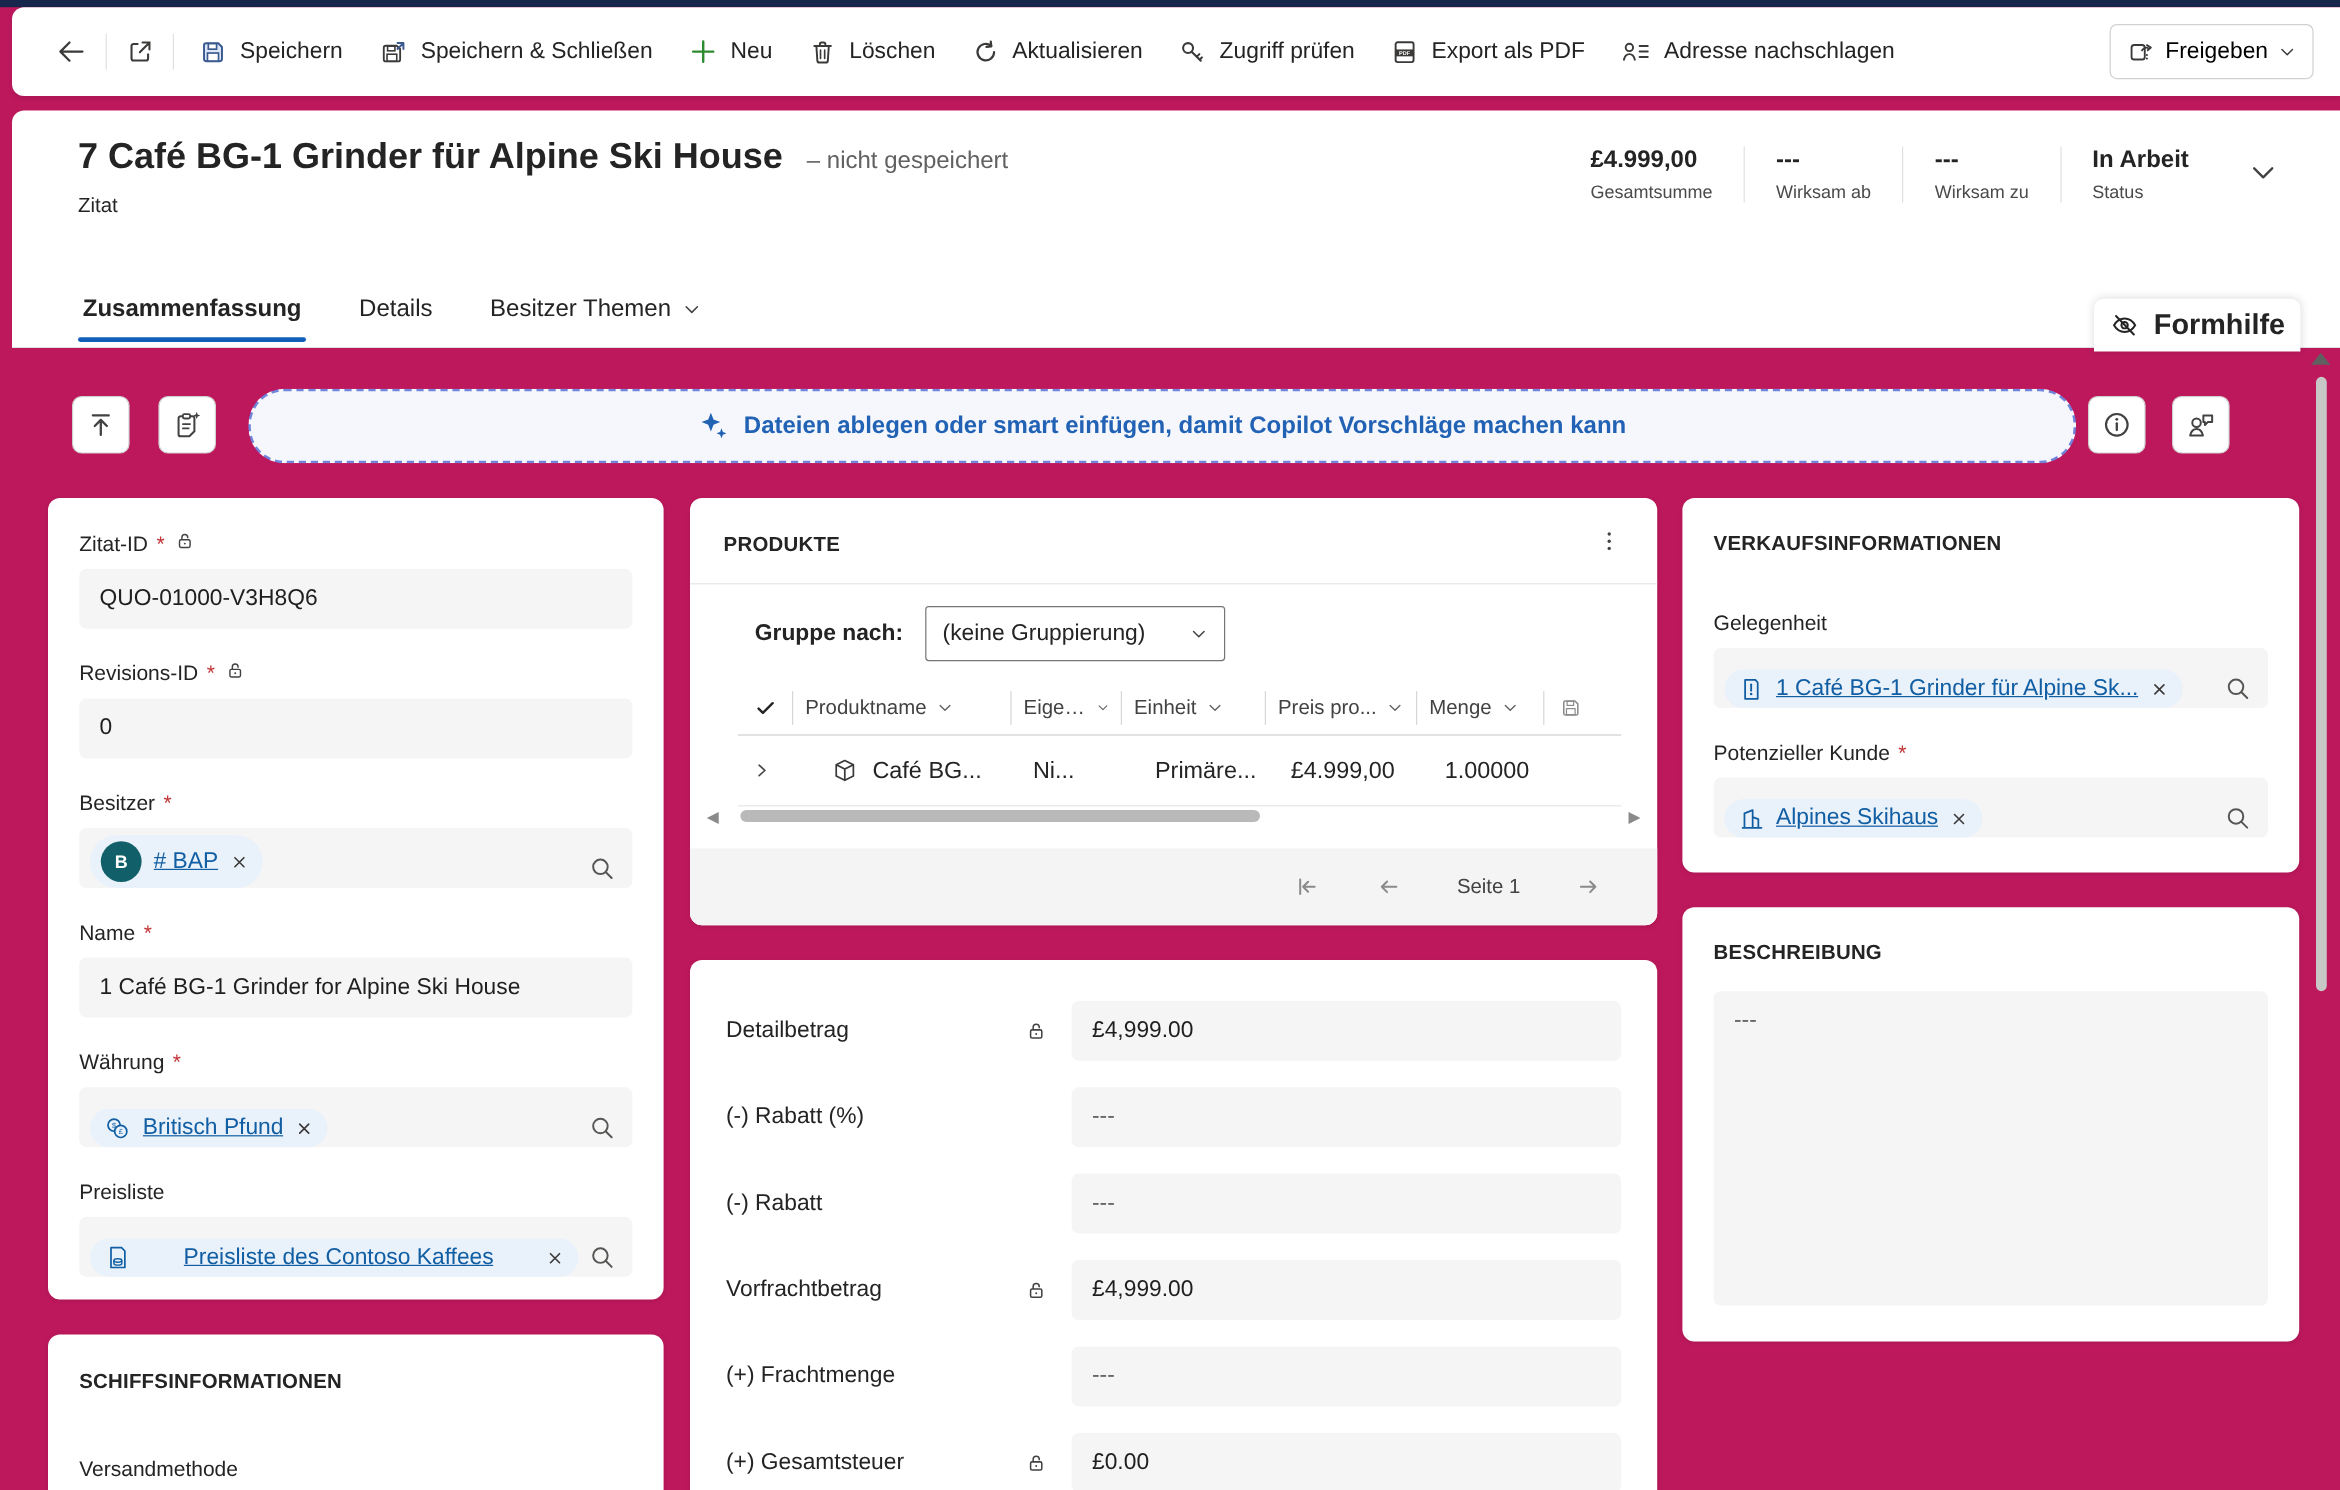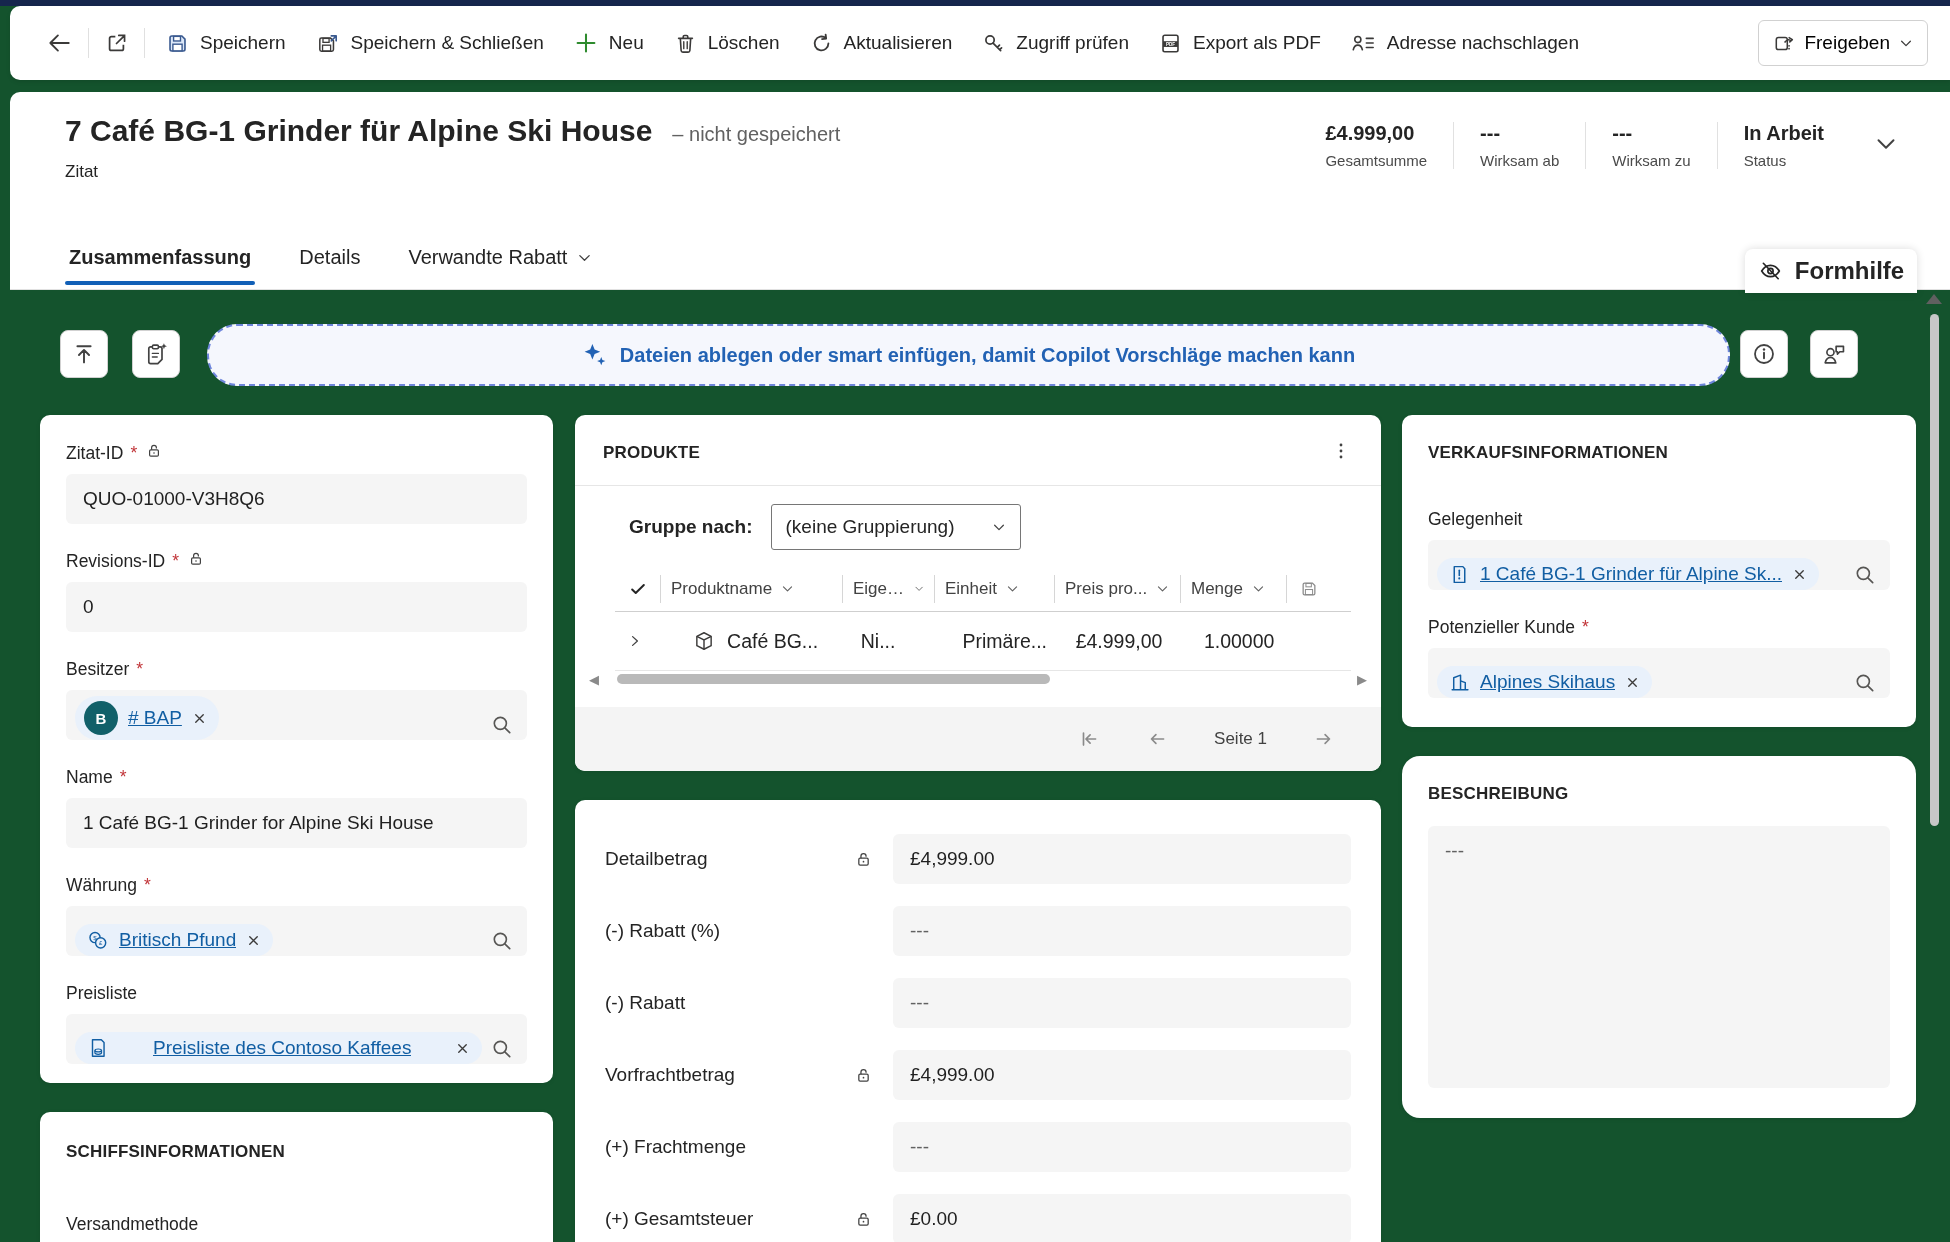--- a/index.html
+++ b/index.html
@@ -1,17 +1,17 @@
 <!DOCTYPE html>
 <html><head>
 <meta charset="utf-8">
 <style>
   * { box-sizing: border-box; }
   body { margin:0; background:#e9e9e9; font-family:"Liberation Sans", sans-serif; color:#242424; }
-  .stage { position:relative; width:1950px; height:1242px; background:#14532d; overflow:hidden; }
+  .stage { position:relative; width:1950px; height:1242px; background:#be185d; overflow:hidden; }
 
   
   .topstrip { position:absolute; top:0; left:0; right:0; height:6px; background:#16264d; }
   .cmdbar { position:absolute; top:6px; left:10px; right:0; height:74px; background:#fff;
             border-radius:10px 0 0 10px; box-shadow:0 2px 4px rgba(0,0,0,.10);
             display:flex; align-items:center; padding:0 22px 0 26px; }
   .cmd { display:flex; align-items:center; gap:11px; font-size:19px; color:#242424;
          padding:0 15px; background:none; border:none; height:48px; cursor:pointer; white-space:nowrap; }
   .cmd svg { flex:none; }
   .cmd-divider { width:1px; height:30px; background:#e0e0e0; margin:0 6px; }
@@ -279,21 +279,21 @@
     </span>
 
     <div class="tabs">
       <div class="tab active">
         <span>Zusammenfassung</span>
       </div>
       <div class="tab">
         <span>Details</span>
       </div>
       <div class="tab">
-        <span>Verwandte Rabatt</span>
+        <span>Besitzer Themen</span>
         <span style="display:flex;">
           <svg width="15" height="15" viewBox="0 0 16 16">
               <path d="M3 6l5 5 5-5" fill="none" stroke="#424242" stroke-width="1.4" stroke-linecap="round" stroke-linejoin="round"></path>
             </svg>
         </span>
       </div>
     </div>
   </div>
 
   <button class="formhelp-btn">
@@ -750,21 +750,21 @@
         <span class="search-ic">
           <svg width="22" height="22" viewBox="0 0 20 20">
               <circle cx="8.5" cy="8.5" r="5.5" fill="none" stroke="currentColor" stroke-width="1.5"></circle>
               <line x1="12.8" y1="12.8" x2="17" y2="17" stroke="currentColor" stroke-width="1.5" stroke-linecap="round"></line>
             </svg>
         </span>
       </div>
     </div>
   </div>
 
-  <div class="card" style="left:1402px; top:756px; width:514px; height:362px; padding:28px 26px;border-radius:18px;">
+  <div class="card" style="left:1402px; top:756px; width:514px; height:362px; padding:28px 26px;">
     <div class="card-title">BESCHREIBUNG</div>
     <div class="desc-box">
       <span>---</span>
     </div>
   </div>
 
   <div class="vscroll">
     <div class="vs-up"></div>
     <div class="vs-thumb"></div>
   </div>

